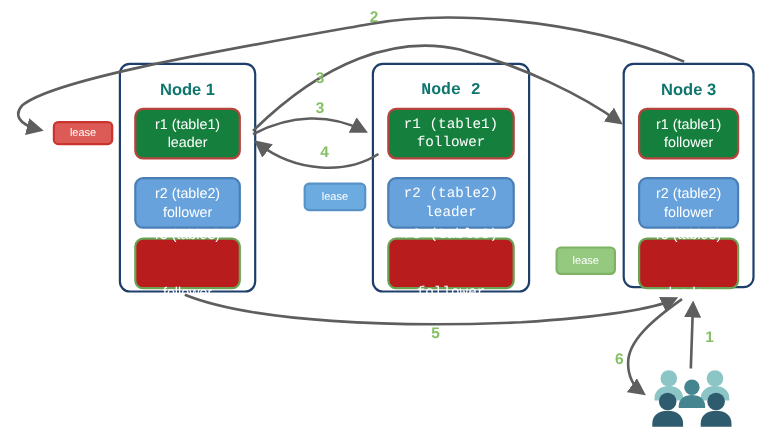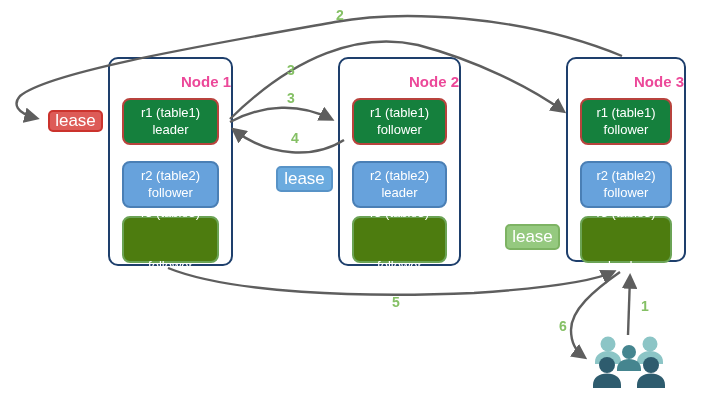--- a/index.html
+++ b/index.html
@@ -6,34 +6,34 @@
   .stage{
     position:relative;width:704px;height:405px;background:#ffffff;overflow:hidden;
     font-family:"Liberation Sans", sans-serif;
   }
   
   .node{
     position:absolute;background:#ffffff;border:2px solid #1e3f6c;border-radius:10px;
     box-sizing:border-box;z-index:1;
   }
   .node-title{
-    text-align:right;font-weight:bold;font-size:15px;color:#ec4899;
+    text-align:center;font-weight:bold;font-size:15px;color:#0f766e;
     margin:13px 0 6px;line-height:20px;
   }
   .replica{
     height:47px;margin:0 12px 8px 12px;border-radius:8px;border:2px solid;
     box-sizing:border-box;display:flex;flex-direction:column;align-items:center;
     justify-content:center;color:#ffffff;font-size:13px;line-height:1.3;text-align:center;
   }
   .replica.red{background:#15803d;border-color:#b8433d;}
   .replica.blue{background:#67a2dc;border-color:#4a7fb5;margin-top:16px;}
-  .replica.green{background:#4d7c0f;border-color:#6ba355;gap:36px;}
+  .replica.green{background:#b91c1c;border-color:#6ba355;gap:36px;}
   
   .lease{
-    position:absolute;z-index:2;color:#ffffff;font-size:17px;text-align:center;
+    position:absolute;z-index:2;color:#ffffff;font-size:10px;text-align:center;
     border-radius:5px;border:2px solid;box-sizing:border-box;
     display:flex;align-items:center;justify-content:center;
   }
   .lease.red{background:#dd5b57;border-color:#cb332d;left:48px;top:110px;width:55px;height:22px;}
   .lease.blue{background:#6babdf;border-color:#5893c7;left:276px;top:166px;width:57px;height:26px;}
   .lease.green{background:#95c97f;border-color:#7db363;left:505px;top:224px;width:55px;height:26px;}
   
   .step{
     position:absolute;z-index:3;color:#85c065;font-weight:bold;font-size:14px;
     width:16px;text-align:center;
@@ -56,21 +56,21 @@
     <div class="replica blue">
       <div>r2 (table2)</div>
       <div>follower</div>
     </div>
     <div class="replica green">
       <div>r3 (table3)</div>
       <div>follower</div>
     </div>
   </div>
 
-  <div class="node" style="left:338px;top:57px;width:123px;height:209px;">
+  <div class="node" style="left:338px;top:57px;width:144px;height:209px;font-family:Liberation Mono, monospace;">
     <div class="node-title">Node 2</div>
     <div class="replica red">
       <div>r1 (table1)</div>
       <div>follower</div>
     </div>
     <div class="replica blue">
       <div>r2 (table2)</div>
       <div>leader</div>
     </div>
     <div class="replica green">

